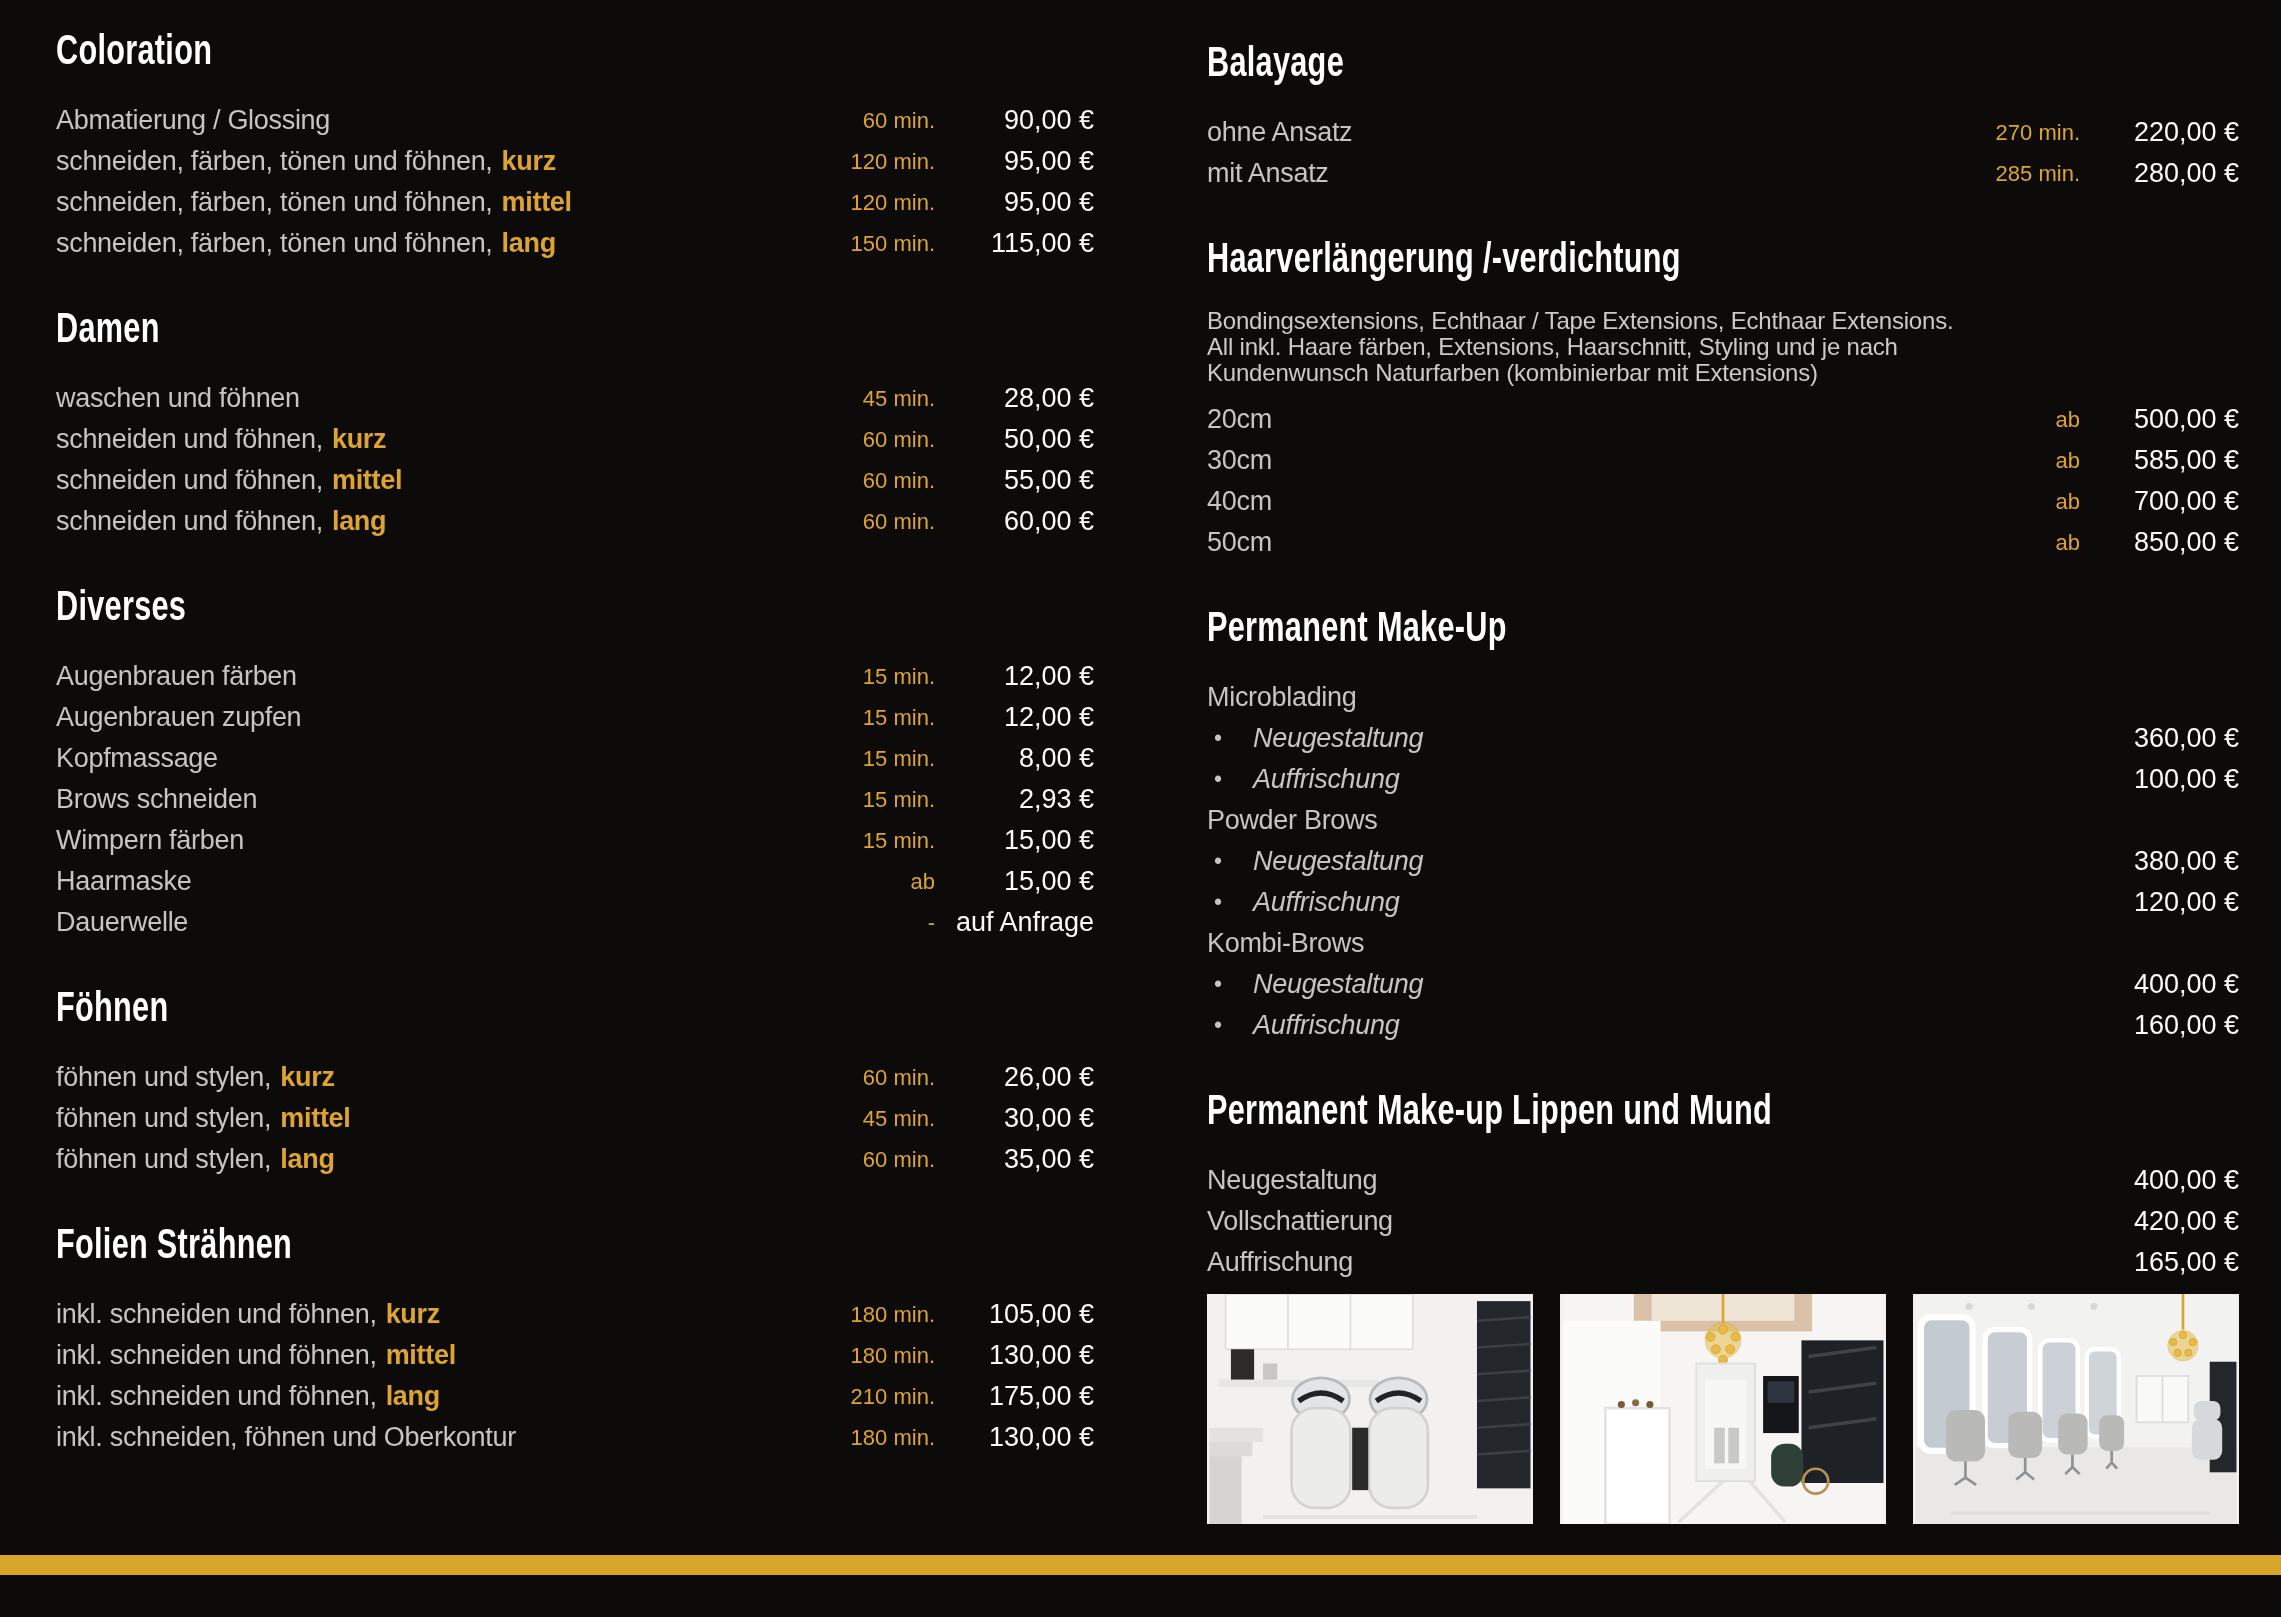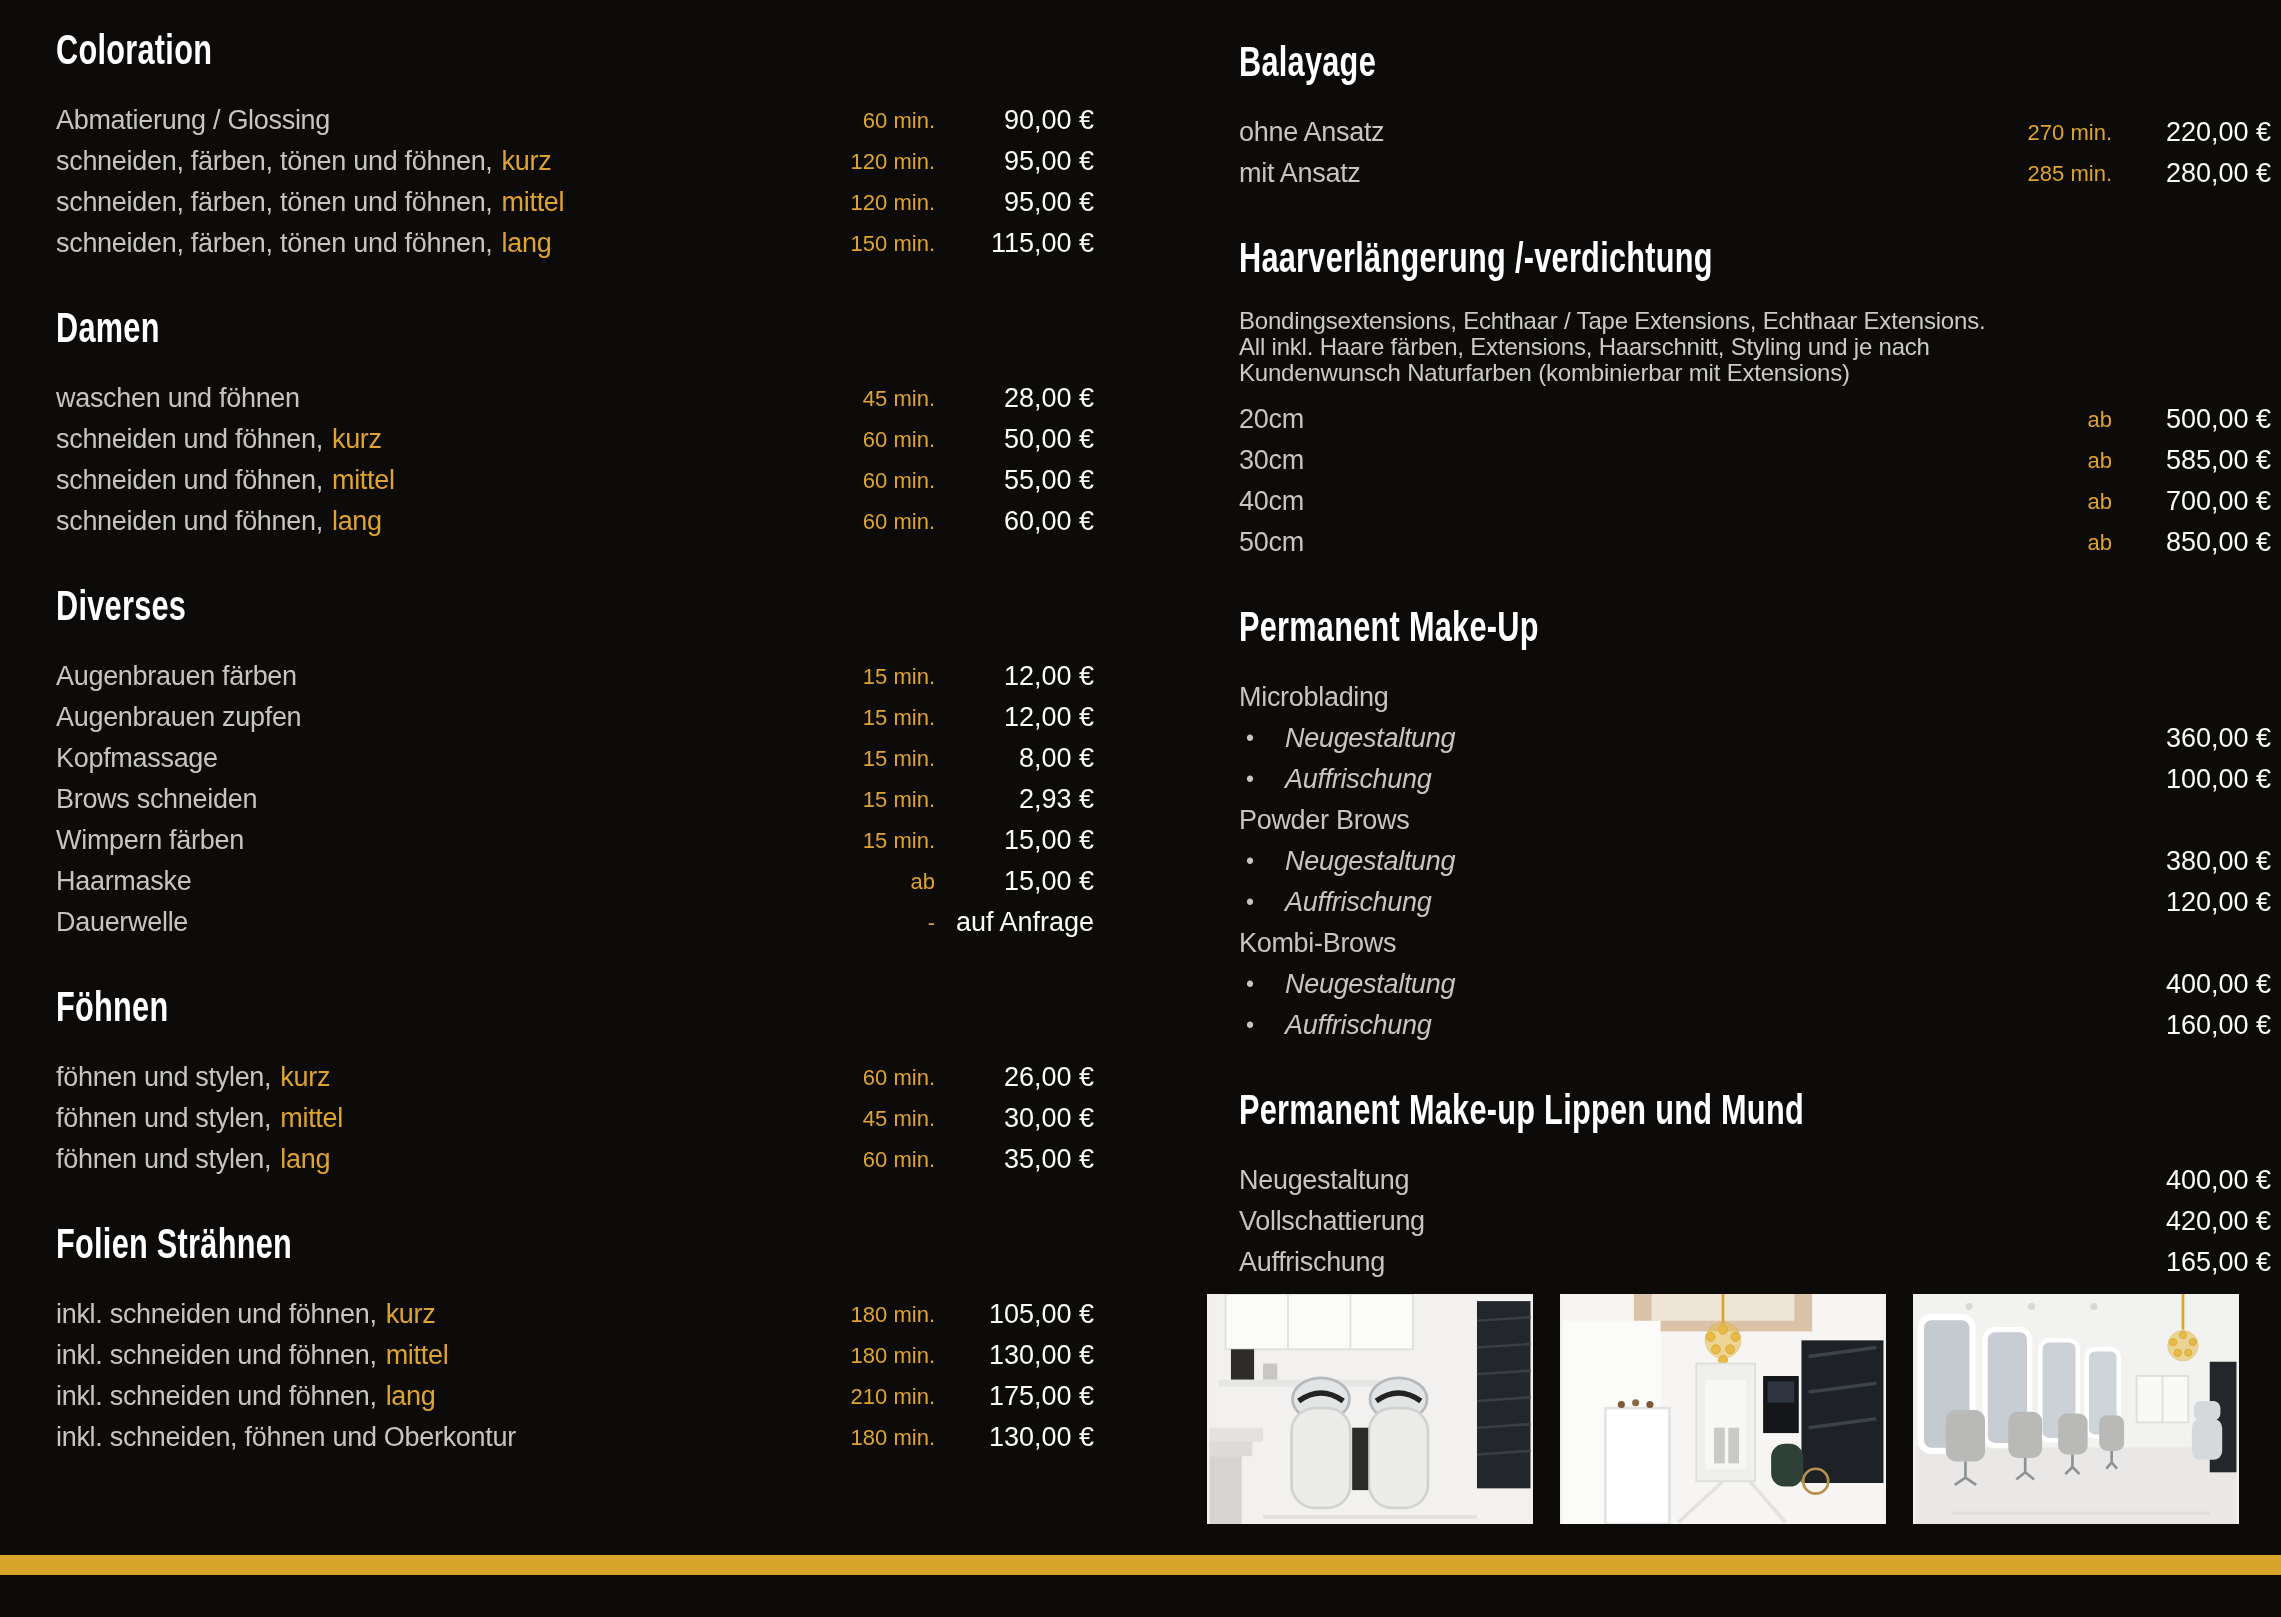--- a/index.html
+++ b/index.html
@@ -10,38 +10,38 @@
   html,body{margin:0;padding:0;background:#000;}
   .page{
     position:relative;
     width:2281px;height:1617px;
     background:var(--bg);
     font-family:"Liberation Sans", sans-serif;
     overflow:hidden;
   }
   .col{position:absolute;}
   .col-left{left:56px;top:27px;width:1038px;}
-  .col-right{left:1207px;top:39px;width:1032px;margin-left:32px;}
+  .col-right{left:1207px;top:39px;width:1032px;}
   .menu-section{margin:0;}
   .menu-section + .menu-section{margin-top:41px;}
   .section-title{
     margin:0 0 27px 0;
     font-size:42px;line-height:46px;font-weight:700;color:#ffffff;
     transform:scaleX(0.73);transform-origin:left bottom;
     white-space:nowrap;letter-spacing:0.4px;
   }
   .section-desc{
     margin:3.6px 0 12.5px 0;
     font-size:24px;line-height:26px;color:#cbcac7;
     white-space:pre-line;letter-spacing:-0.2px;
   }
   .section-desc:empty{display:none;}
   .row{display:flex;align-items:flex-end;height:41px;line-height:41px;}
   .label{font-size:27px;color:#c6c5c2;letter-spacing:-0.3px;white-space:nowrap;}
-  .highlight{font-size:27px;color:var(--accent);margin-left:9px;letter-spacing:-0.3px;}
+  .highlight{font-size:27px;color:var(--accent);margin-left:9px;letter-spacing:-0.3px;font-weight:bold;}
   .highlight:empty{display:none;margin:0;}
   .spacer{flex:1;}
   .time{font-size:22px;color:var(--accent);text-align:right;min-width:125px;white-space:nowrap;}
   .price{font-size:27px;color:#fbfbf8;text-align:right;width:159px;white-space:nowrap;}
   .row.bullet .label{font-style:italic;padding-left:46px;position:relative;}
   .row.bullet .label::before{
     content:"\2022";position:absolute;left:7.1px;top:0;
     font-style:normal;font-size:23px;color:#c6c5c2;
   }
   .photos{

